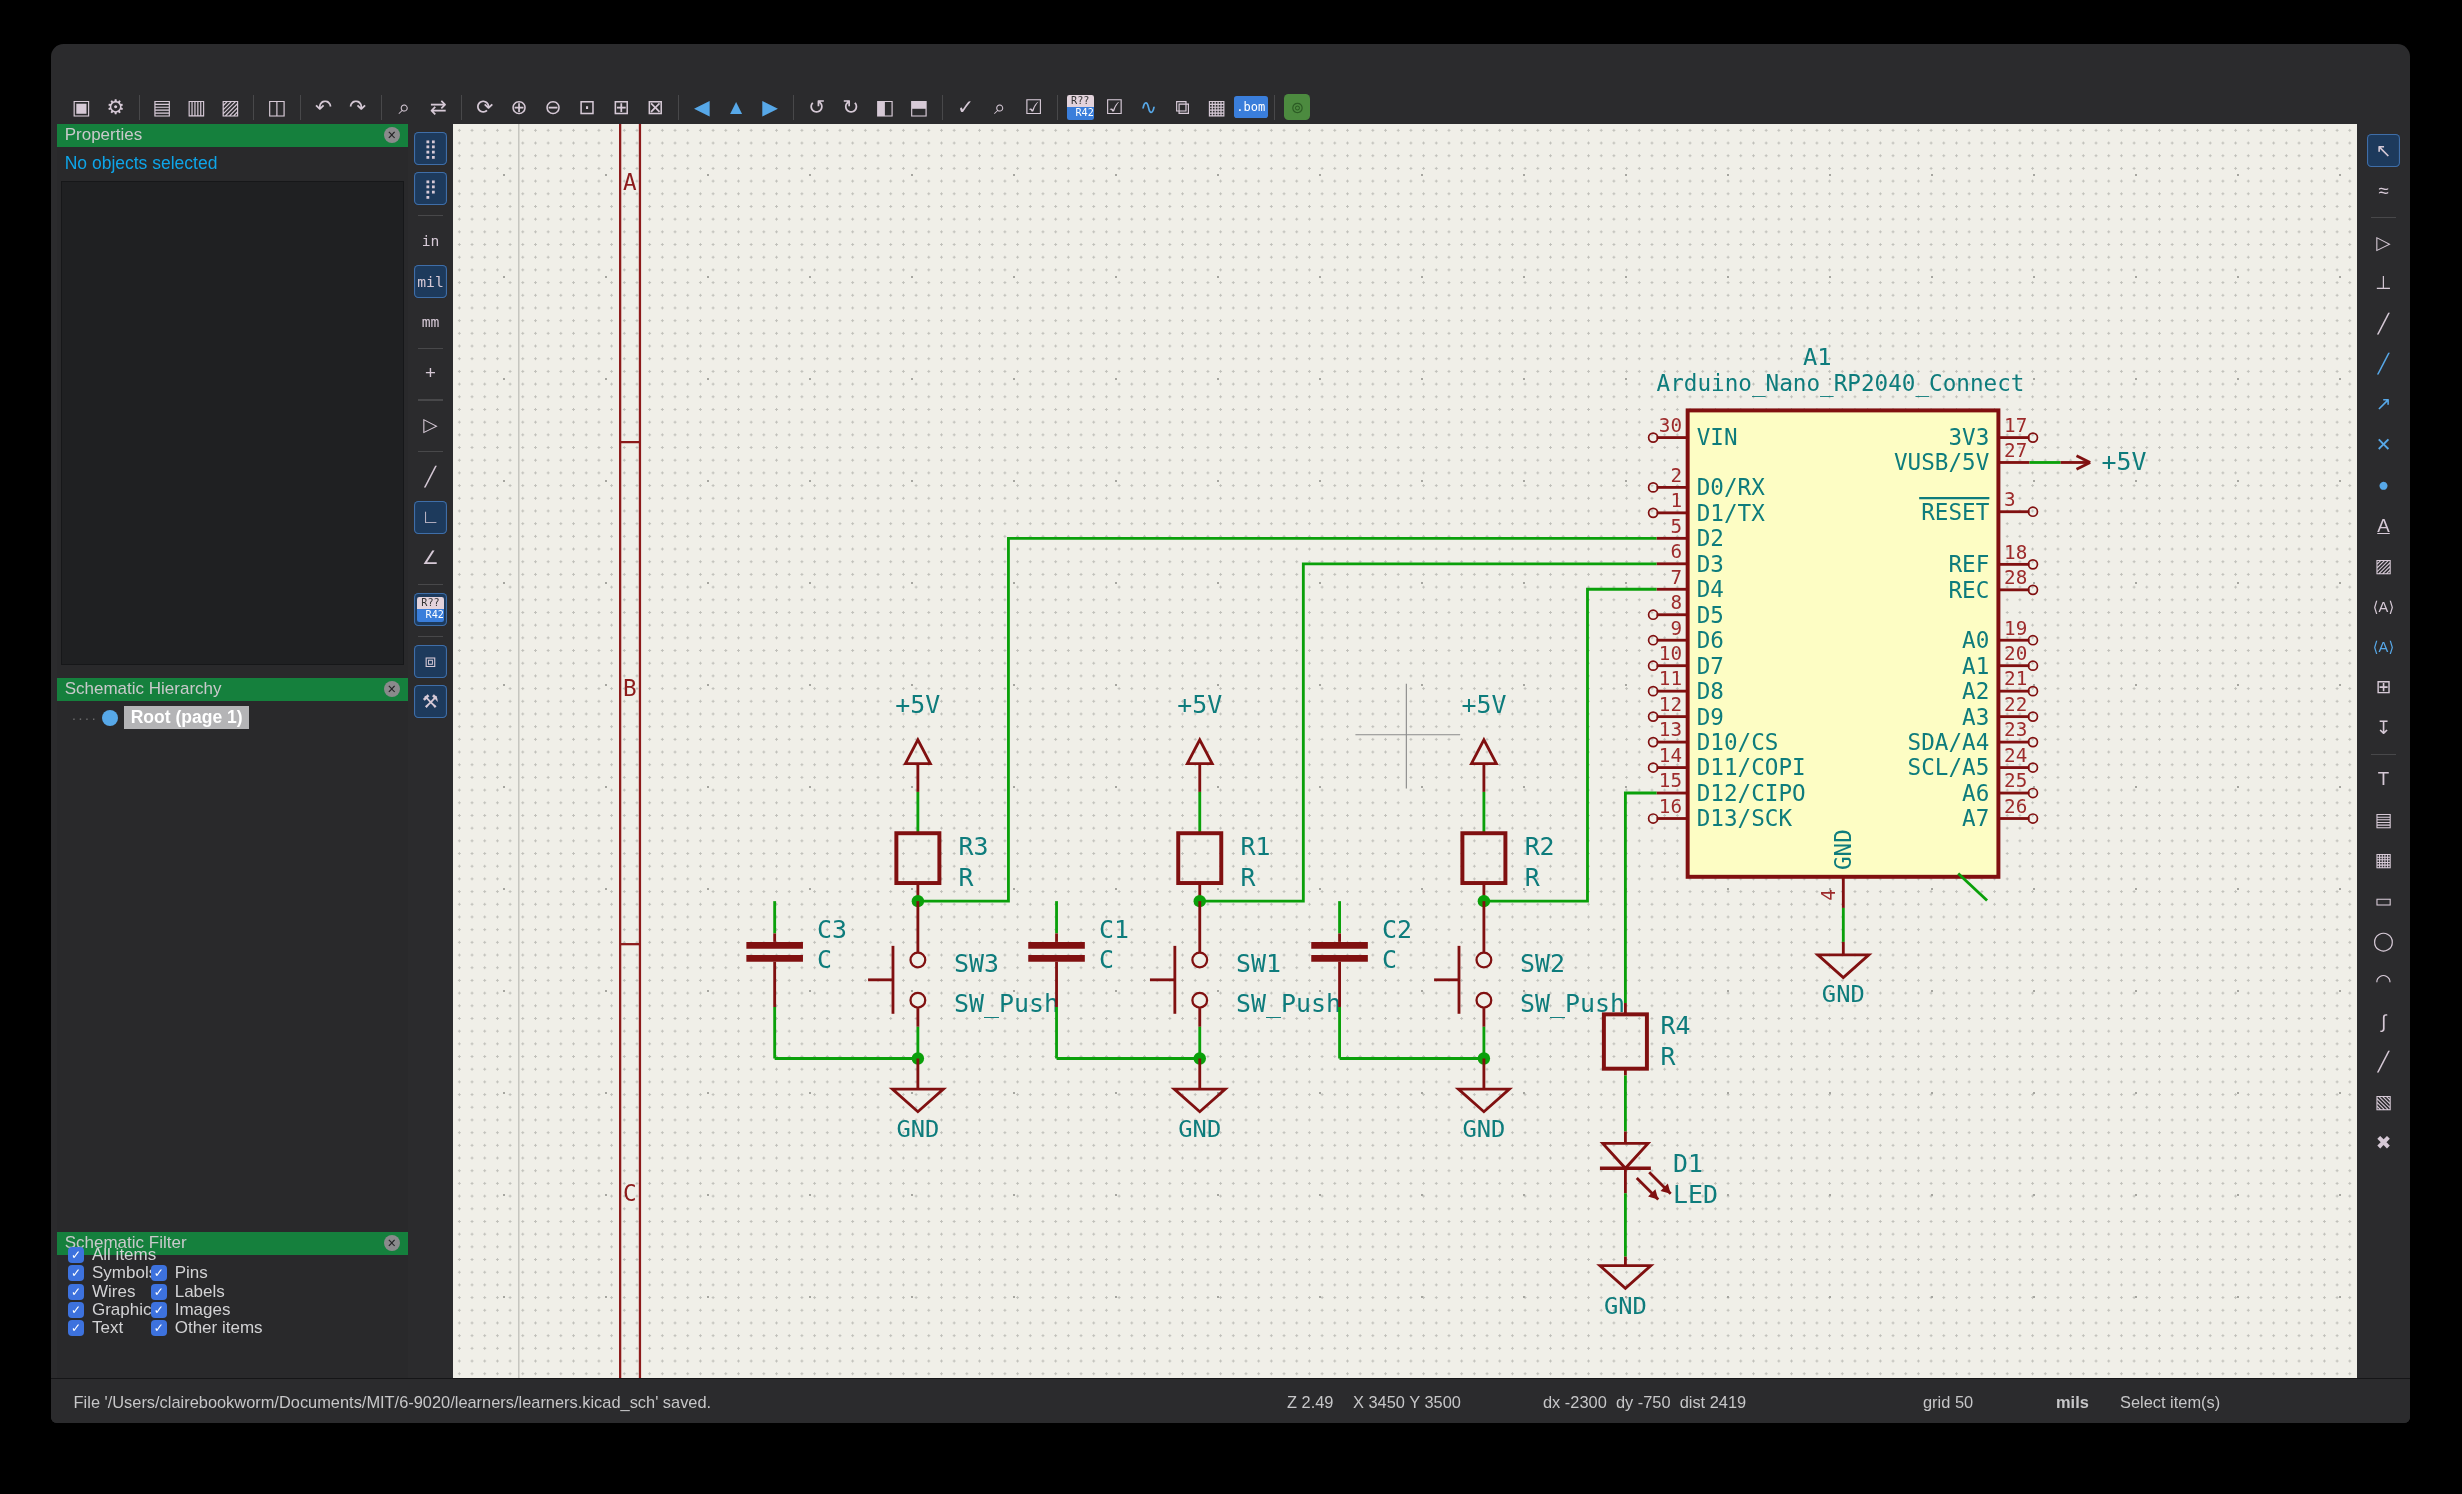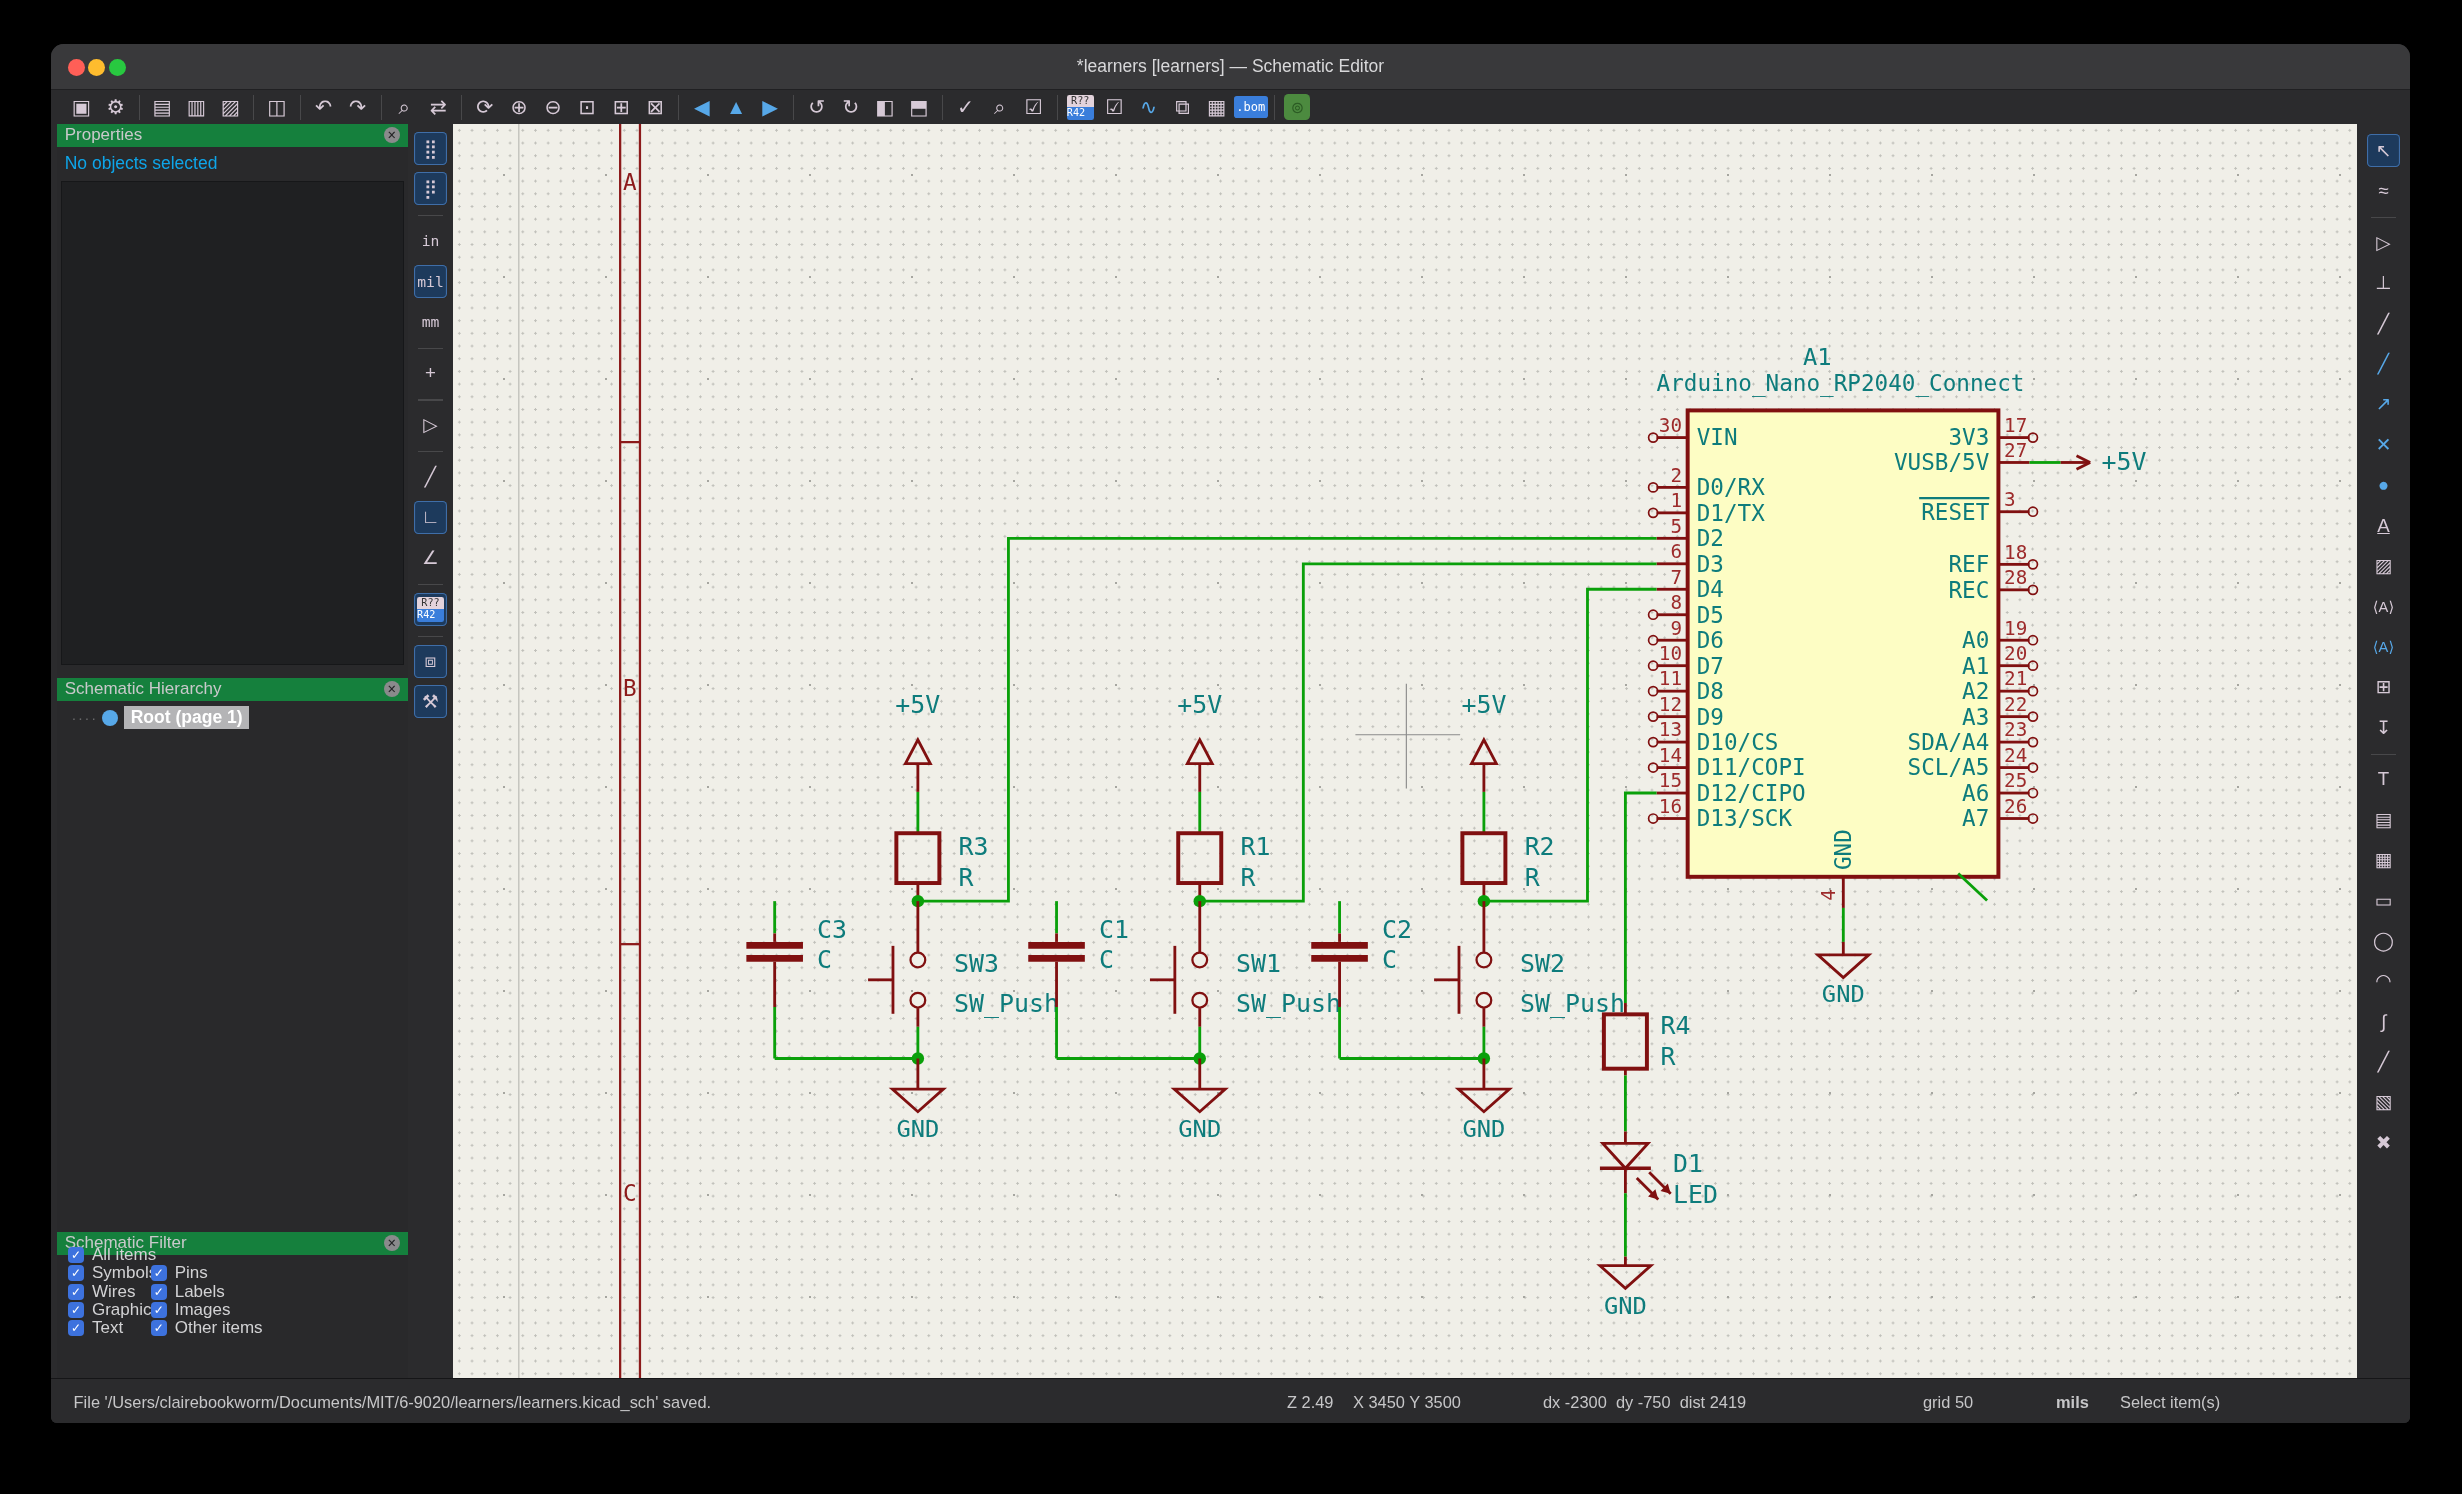--- a/index.html
+++ b/index.html
@@ -9,21 +9,21 @@
   .titlebar{position:absolute;left:0;top:0;width:100%;height:45px;background:#39393b;border-bottom:1.1px solid #202022;}
   .tl{position:absolute;top:14.7px;width:17px;height:17px;border-radius:50%;}
   .title{position:absolute;left:0;right:0;top:0;height:45px;display:flex;align-items:center;justify-content:center;color:#d8d8da;font-size:17.5px;}
   
   .toolbar{position:absolute;left:0;top:46px;width:100%;height:34px;background:#2b2b2d;display:flex;align-items:center;padding-left:16px;box-sizing:border-box;}
   .tbtn{width:29px;height:29px;margin-right:5.1px;border-radius:4.5px;display:flex;align-items:center;justify-content:center;font-size:20.4px;color:#d6c9d6;flex:0 0 auto;}
   .tbtn.blue{color:#57a8e8;}
   .tsep{width:1.1px;height:25px;background:#48484a;margin:0 8px 0 3.4px;flex:0 0 auto;}
   .anno{display:flex;flex-direction:column;width:27px;height:25px;border-radius:2.3px;overflow:hidden;font-family:"DejaVu Sans Mono",monospace;}
   .anno .t{flex:1;background:#e3d3dc;color:#343434;font-size:10.2px;line-height:12.5px;text-align:center;}
-  .anno .b{flex:1;background:#3a7edb;color:#fff;font-size:10.2px;line-height:12.5px;text-align:left;}
+  .anno .b{flex:1;background:#3a7edb;color:#fff;font-size:10.2px;line-height:12.5px;text-align:right;}
   .bomic{background:#3a7edb;color:#fff;font-size:12px;border-radius:2.8px;padding:4px 2.8px;font-family:"DejaVu Sans Mono",monospace;}
   .pcbic{width:26px;height:26px;border-radius:4.5px;background:#4c8a3f;color:#2c5c24;display:flex;align-items:center;justify-content:center;font-size:16px;}
   
   .main{position:absolute;left:0;top:80px;width:100%;bottom:44px;}
   .leftcol{position:absolute;left:5.7px;top:0;width:351px;height:100%;background:#29292b;}
   .panelhead{position:absolute;left:0;width:100%;height:22.6px;background:#15803d;display:flex;align-items:center;color:#c9c9cb;font-size:17px;padding-left:8px;box-sizing:border-box;}
   .closex{position:absolute;right:8px;top:3.4px;width:16px;height:16px;border-radius:50%;background:#8a8a8c;color:#232325;font-size:11.3px;display:flex;align-items:center;justify-content:center;}
   .innerbox{position:absolute;background:#1f2022;border:0.6px solid #161719;}
   .hrow{position:absolute;display:flex;align-items:center;}
   .hdots{color:#6a6a6c;font-size:14.7px;letter-spacing:1.7px;margin-right:4.5px;}
@@ -50,26 +50,20 @@
   
   .statusbar{position:absolute;left:0;bottom:0;width:100%;height:44px;background:#2b2b2d;border-top:1.1px solid #151517;color:#c6c6c8;font-size:16.4px;}
   .statusbar span{position:absolute;top:13.6px;white-space:pre;}
 </style>
 </head>
 <body>
 
 <div id="stage">
   <div class="window">
 
-    <div class="titlebar">
-      <div class="tl" id="tl-close" style="left: 17px; background: rgb(255, 95, 87);"></div>
-      <div class="tl" id="tl-min" style="left: 37px; background: rgb(254, 188, 46);"></div>
-      <div class="tl" id="tl-max" style="left: 58px; background: rgb(40, 200, 64);"></div>
-      <div class="title">*learners [learners] — Schematic Editor</div>
-    </div>
 
     <div class="toolbar" id="toolbar-top">
         <div class="tbtn">
           <span>▣</span>
         </div>
         <div class="tbtn">
           <span>⚙</span>
         </div>
         <div class="tsep"></div>
         <div class="tbtn">

